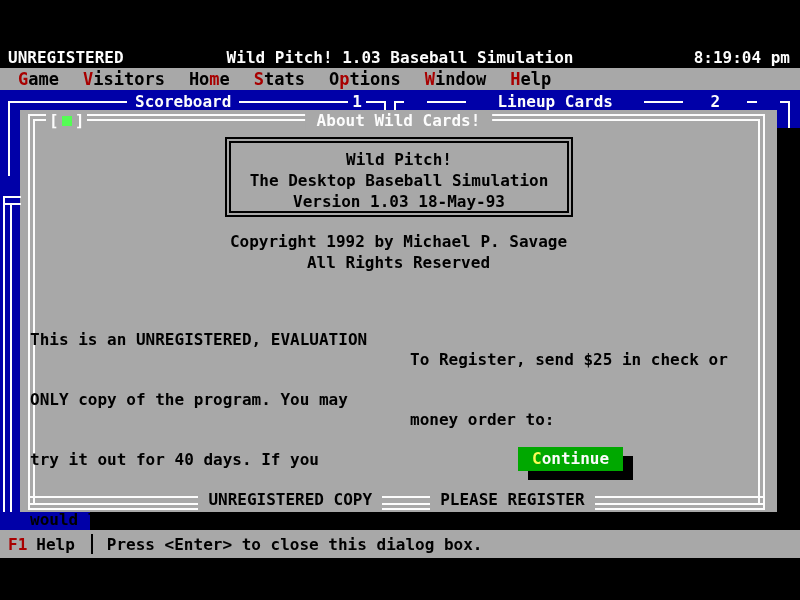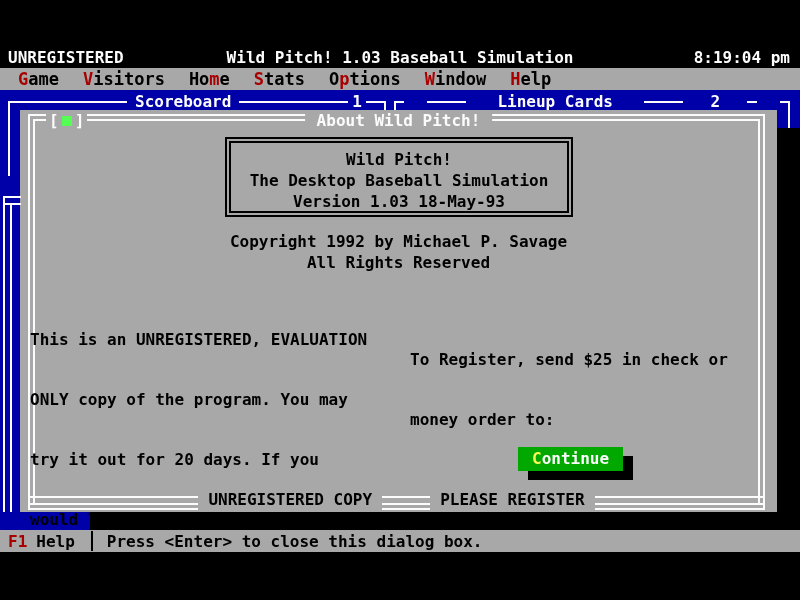--- a/index.html
+++ b/index.html
@@ -68,21 +68,21 @@
     color:#FCFCFC; padding:2px 14px; box-shadow:10px 9px 0 #000; cursor:pointer;
     font-size:16px; line-height:20px; }
   .btn-continue .hotkey { color:#FCFC54; }
   .dlg-footer { position:absolute; left:8px; right:12px; top:379px; height:22px;
     display:flex; align-items:center; z-index:2; }
   .dbl { height:9px; border-top:2px solid #FCFCFC; border-bottom:2px solid #FCFCFC; }
   .dbl.end { flex:1; }
   .dbl.mid { width:24px; }
   .dlg-footer .lbl { background:#A8A8A8; padding:0 10px; line-height:22px; white-space:pre; }
   
-  .statusbar { position:absolute; left:0; top:530px; width:800px; height:22px;
+  .statusbar { position:absolute; left:0; top:530px; width:800px; height:28px;
     background:#A8A8A8; color:#000; font-size:16px; display:flex; align-items:center; }
   .sb-key { color:#A80000; margin-left:8px; }
   .sb-keylabel { margin-left:9px; }
   .sb-div { width:2px; height:20px; background:#000; margin:0 14px 0 16px; }
 </style>
 </head>
 <body>
 
 <div class="topbar">
   <span class="tb-left">UNREGISTERED</span>
@@ -123,38 +123,38 @@
   </div>
 
   <div class="dialog">
     <div class="dlg-border"></div>
 
     <div class="dlg-close">
       <span>[</span>
         <span class="sq"></span>
         <span>]</span>
     </div>
-    <div class="dlg-title">About Wild Pitch!</div>
+    <div class="dlg-title">About Wild Cards!</div>
 
     <div class="about-box">
       <div>Wild Pitch!</div>
       <div>The Desktop Baseball Simulation</div>
       <div>Version 1.03 18-May-93</div>
     </div>
 
     <div class="copyright">
       <div>Copyright 1992 by Michael P. Savage</div>
       <div>All Rights Reserved</div>
     </div>
 
     <div class="cols">
       <div class="col-left">
         <div>This is an UNREGISTERED, EVALUATION</div>
         <div>ONLY copy of the program. You may</div>
-        <div>try it out for 20 days. If you</div>
+        <div>try it out for 40 days. If you</div>
         <div>would like to continue to use it,</div>
         <div>you'll have to register. When you</div>
         
         
         
         
       </div>
       <div class="col-right">
         <div>To Register, send $25 in check or</div>
         <div>money order to:</div>

